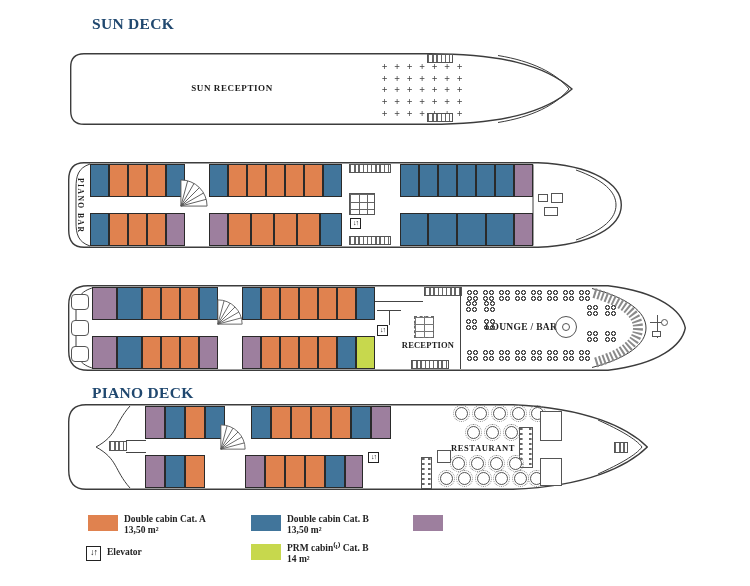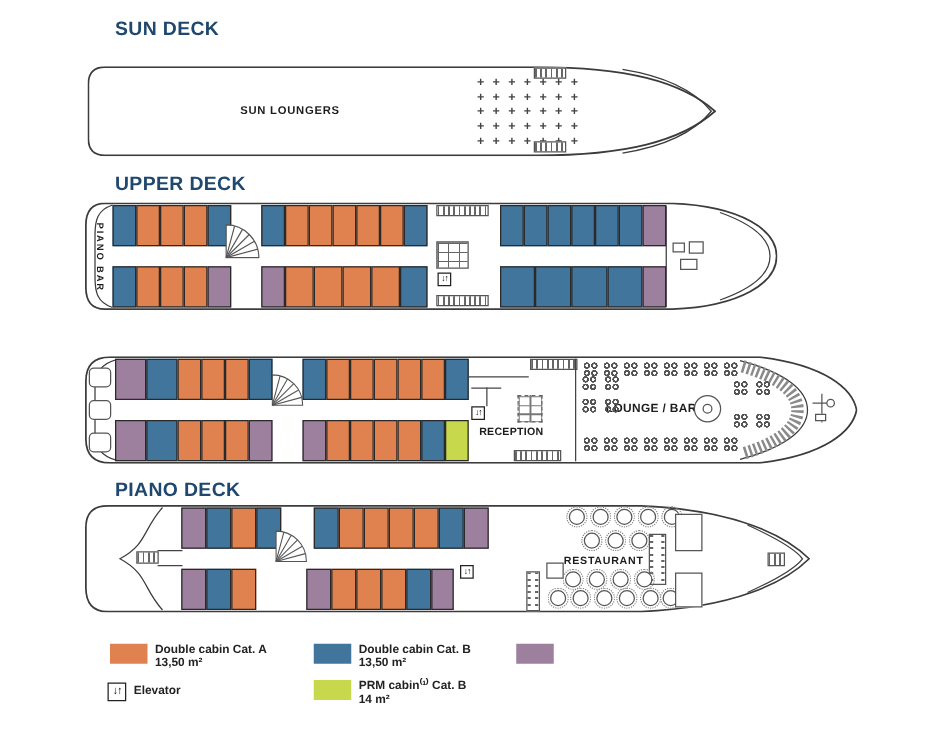--- a/index.html
+++ b/index.html
@@ -1,17 +1,17 @@
 <!DOCTYPE html>
 <html style="--cat-a: #E0824F; --cat-b: #41759B; --cat-c: #9D7F9E; --prm: #C7D84D; --title: #20486F; --outline: #3C3C3C;"><head>
 <meta charset="utf-8">
 <style>
   html,body{margin:0;padding:0;background:#fff;}
   #stage{position:relative;width:750px;height:586px;background:#fff;overflow:hidden;
-         font-family:Liberation Sans, sans-serif;}
+         font-family:Liberation Serif, serif;}
   .deck-title{position:absolute;left:92px;font-size:15.5px;font-weight:bold;
               color:var(--title,#20486F);letter-spacing:.3px;white-space:nowrap;}
   .hull{position:absolute;}
   .cabin-row{position:absolute;display:flex;}
   .cabin{box-sizing:border-box;border:1px solid #2a2a2a;height:100%;flex:none;}
   .cabin-gap{height:100%;flex:none;}
   .cat-A{background:var(--cat-a,#E0824F);}
   .cat-B{background:var(--cat-b,#41759B);}
   .cat-C{background:var(--cat-c,#9D7F9E);}
   .cat-PRM{background:var(--prm,#C7D84D);}
@@ -68,21 +68,20 @@
   .sw-c{background:var(--cat-c,#9D7F9E);} .sw-prm{background:var(--prm,#C7D84D);}
   .legend-text{font-size:9.5px;font-weight:bold;line-height:11px;color:#222;}
   .legend .f-elev{position:static;width:13px;height:13px;font-size:9px;line-height:11px;flex:none;}
 </style>
 </head>
 <body>
 
 <div id="stage">
 
   <div class="deck-title" style="top:15px">SUN DECK</div>
-  <div class="deck-title" style="top:139px">UPPER DECK</div>
   <div class="deck-title" style="top:384px">PIANO DECK</div>
 
   <svg class="hull" style="left:70px;top:53px" width="503" height="72" viewBox="0 0 503 72">
     <path d="M14,0.7 H360 C430,0.7 475,12 502,36 C475,60 430,71.3 360,71.3 H14 Q0.7,71.3 0.7,58 V14 Q0.7,0.7 14,0.7 Z" fill="#fff" stroke="#3c3c3c" stroke-width="1.4"></path>
     <path d="M428,2.5 C462,8 486,20 499,36 C486,52 462,64 428,69.5" fill="none" stroke="#3c3c3c" stroke-width="1"></path>
   </svg>
 
   <svg class="hull" style="left:68px;top:162px" width="554" height="86" viewBox="0 0 554 86">
     <path d="M16,0.7 H470 C525,3 553.3,22 553.3,43 C553.3,64 525,83 470,85.3 H16 Q0.7,85.3 0.7,68 V18 Q0.7,0.7 16,0.7 Z" fill="#fff" stroke="#3c3c3c" stroke-width="1.4"></path>
     <path d="M22,2 C10,6 8,14 8,26 V60 C8,72 10,80 22,84" fill="none" stroke="#3c3c3c" stroke-width="1"></path>
@@ -96,23 +95,23 @@
     <path d="M524,3.5 C560,13 578,27 578,43 C578,59 560,73 524,82.5" fill="none" stroke="#3c3c3c" stroke-width="1"></path>
     <path d="M526,8 C556,17 570,29 570,43 C570,57 556,69 526,78" fill="none" stroke="#8a8a8a" stroke-width="10" stroke-dasharray="2 2"></path>
   </svg>
 
   <svg class="hull" style="left:68px;top:404px" width="580" height="86" viewBox="0 0 580 86">
     <path d="M18,0.7 H445 C520,4 560,24 579.3,43 C560,62 520,82 445,85.3 H18 Q0.7,85.3 0.7,66 V18 Q0.7,0.7 18,0.7 Z" fill="#fff" stroke="#3c3c3c" stroke-width="1.4"></path>
     <path d="M62,2 C46,20 50,31 28,43 C50,55 46,66 62,84" fill="none" stroke="#3c3c3c" stroke-width="1"></path>
     <path d="M530,16 C552,26 568,35 574,43 C568,51 552,60 530,70" fill="none" stroke="#3c3c3c" stroke-width="1"></path>
   </svg>
 
-  <div class="area-label lbl-sun" style="left:232px;top:88px">SUN LOUNGERS</div>
+  <div class="area-label lbl-sun" style="left:232px;top:88px">SUN RECEPTION</div>
   <div class="lbl-piano">PIANO BAR</div>
-  <div class="area-label lbl-reception" style="left:409px;top:345px">RECEPTION</div>
+  <div class="area-label lbl-reception" style="left:428px;top:345px">RECEPTION</div>
   <div class="area-label lbl-lounge" style="left:521px;top:327px">LOUNGE / BAR</div>
   <div class="area-label lbl-restaurant" style="left:483px;top:448px">RESTAURANT</div>
 
   <div class="legend">
     <div class="legend-item" style="left:88px;top:514px">
       <span class="sw sw-a"></span>
       <div class="legend-text">
         <div>Double cabin Cat. A</div>
         <div>13,50 m²</div>
       </div>

